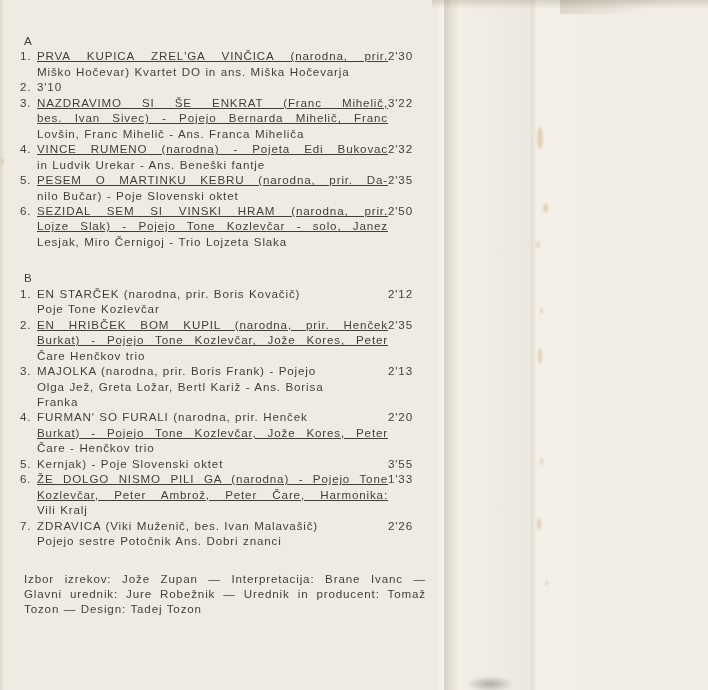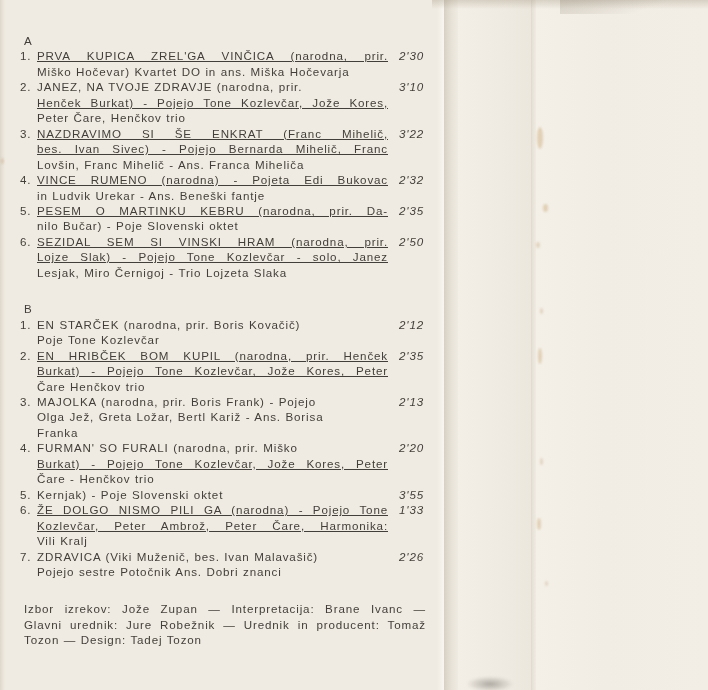--- a/index.html
+++ b/index.html
@@ -36,21 +36,21 @@
     position:absolute;left:20px;top:33px;width:404px;
     color:#423f3a;font-size:11.6px;line-height:15.45px;
     letter-spacing:.85px;word-spacing:.5px;
   }
   .side-label{margin-left:4px;}
   .side-b{margin-top:21px;}
   .track{display:flex;}
   .num{width:17px;flex:none;}
   .txt{width:351px;flex:none;}
   .txt .just{text-align:justify;text-align-last:justify;text-decoration:underline;}
-  .time{flex:1;text-align:right;white-space:nowrap;font-style:italic;}
+  .time{flex:1;white-space:nowrap;}
   .credits{margin-top:22px;margin-left:4px;width:402px;}
   .credits .just{text-align:justify;text-align-last:justify;}
 </style>
 </head>
 <body>
 
 <div class="panel-mid"></div>
 <div class="panel-right"></div>
 <div class="fold1-highlight"></div>
 <div class="fold1-shadow"></div>
@@ -75,25 +75,20 @@
       <div class="track">
         <div class="num">1.</div>
         <div class="txt">
           <div class="just">PRVA KUPICA ZREL'GA VINČICA (narodna, prir.</div>
           <div>Miško Hočevar) Kvartet DO in ans. Miška Hočevarja</div>
         </div>
         <div class="time">2'30</div>
       </div>
       <div class="track">
         <div class="num">2.</div>
-        <div class="txt">
-          <div>JANEZ, NA TVOJE ZDRAVJE (narodna, prir.</div>
-          <div class="just">Henček Burkat) - Pojejo Tone Kozlevčar, Jože Kores,</div>
-          <div>Peter Čare, Henčkov trio</div>
-        </div>
         <div class="time">3'10</div>
       </div>
       <div class="track">
         <div class="num">3.</div>
         <div class="txt">
           <div class="just">NAZDRAVIMO SI ŠE ENKRAT (Franc Mihelič,</div>
           <div class="just">bes. Ivan Sivec) - Pojejo Bernarda Mihelič, Franc</div>
           <div>Lovšin, Franc Mihelič - Ans. Franca Miheliča</div>
         </div>
         <div class="time">3'22</div>
@@ -148,21 +143,21 @@
         <div class="txt">
           <div>MAJOLKA (narodna, prir. Boris Frank) - Pojejo</div>
           <div>Olga Jež, Greta Ložar, Bertl Kariž - Ans. Borisa</div>
           <div>Franka</div>
         </div>
         <div class="time">2'13</div>
       </div>
       <div class="track">
         <div class="num">4.</div>
         <div class="txt">
-          <div>FURMAN' SO FURALI (narodna, prir. Miško</div>
+          <div>FURMAN' SO FURALI (narodna, prir. Henček</div>
           <div class="just">Burkat) - Pojejo Tone Kozlevčar, Jože Kores, Peter</div>
           <div>Čare - Henčkov trio</div>
         </div>
         <div class="time">2'20</div>
       </div>
       <div class="track">
         <div class="num">5.</div>
         <div class="txt">
           <div>Kernjak) - Poje Slovenski oktet</div>
         </div>

